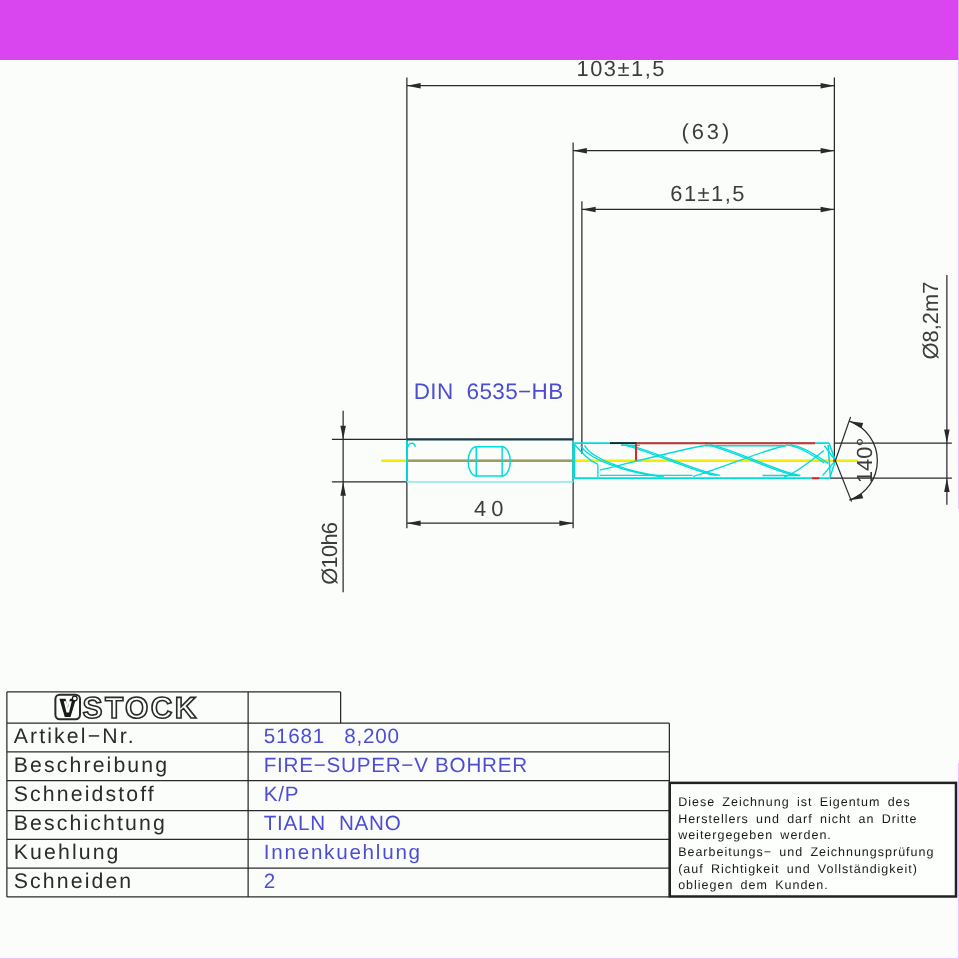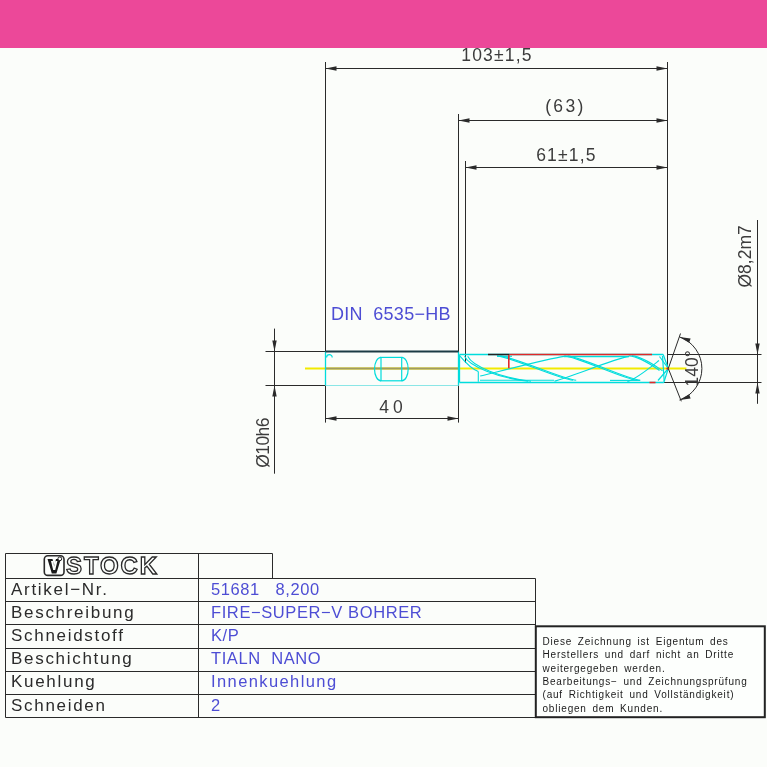--- a/index.html
+++ b/index.html
@@ -1,16 +1,16 @@
 <!DOCTYPE html>
 <html><head>
 <meta charset="utf-8">
 <style>
   html,body{margin:0;padding:0;background:#ffffff;}
-  #page{position:relative;width:767px;height:767px;background:#ec4899;overflow:hidden;}
+  #page{position:relative;width:767px;height:767px;background:#d946ef;overflow:hidden;}
   svg{position:absolute;left:0;top:0;}
   text{font-family:"Liberation Sans",sans-serif;}
 </style>
 </head>
 <body>
 <div id="page">
 <svg width="767" height="767" viewBox="0 0 767 767">
 
   <rect x="0" y="48" width="767" height="719" fill="#fbfdfa"></rect>
 

